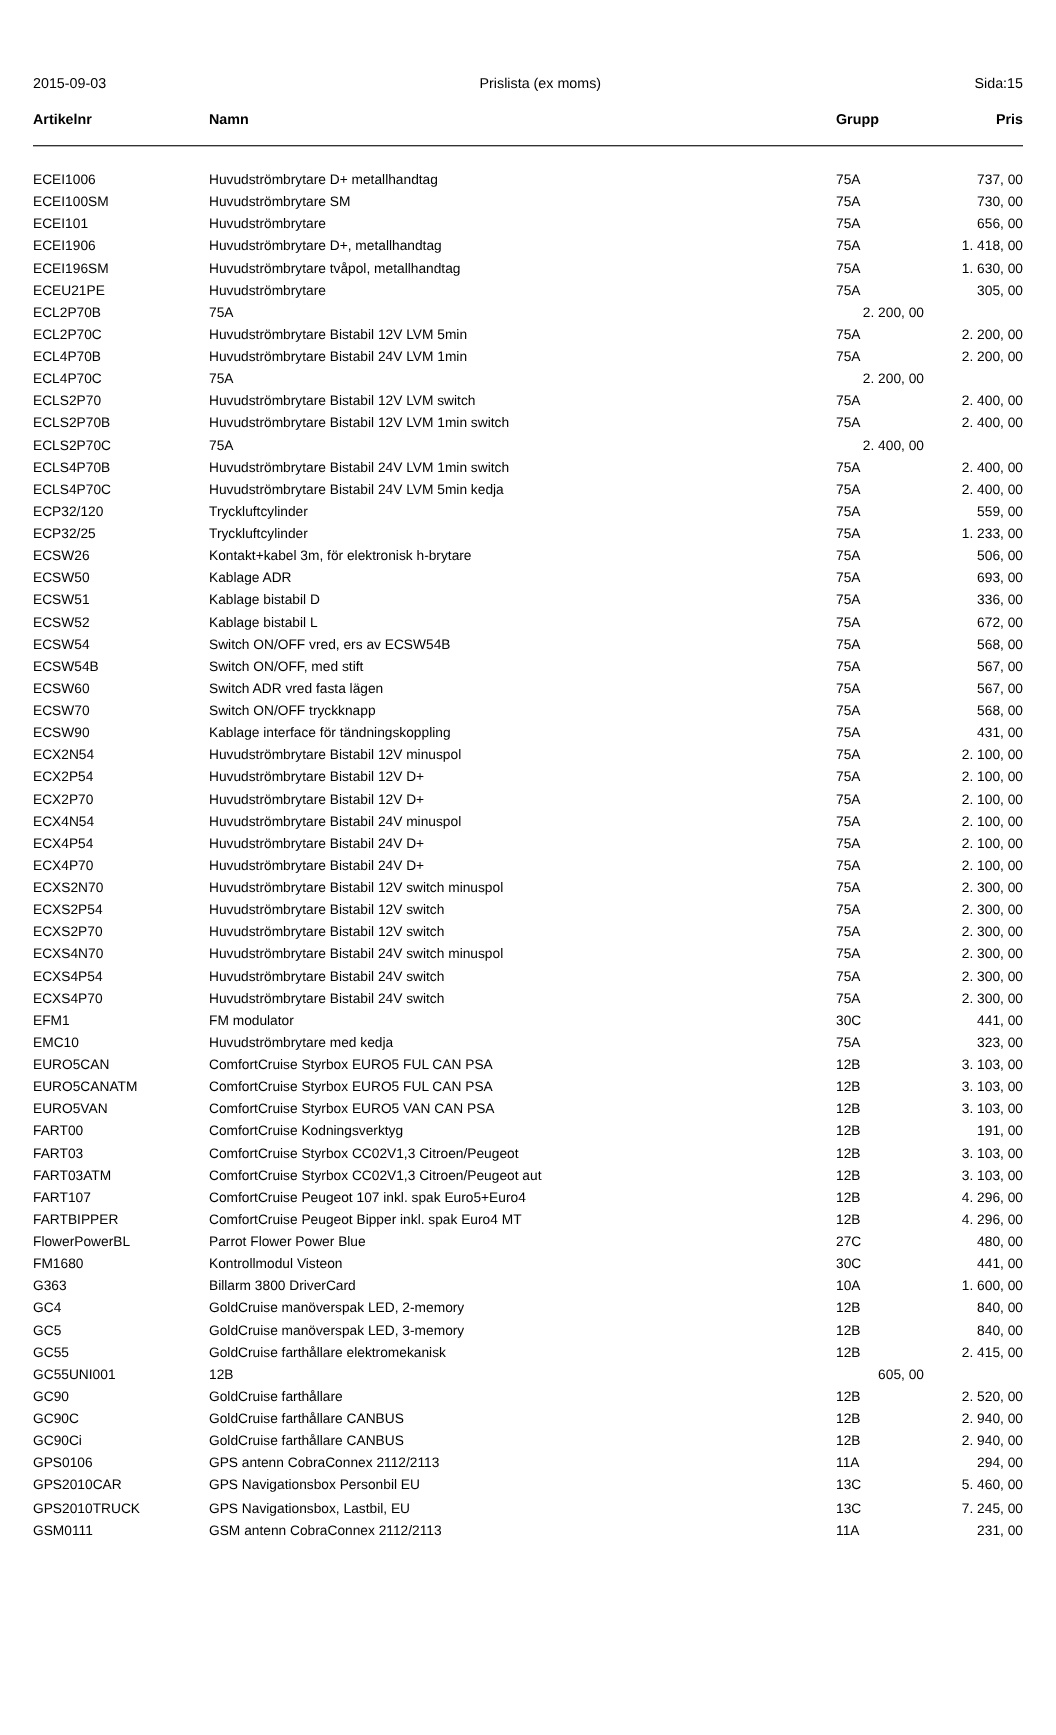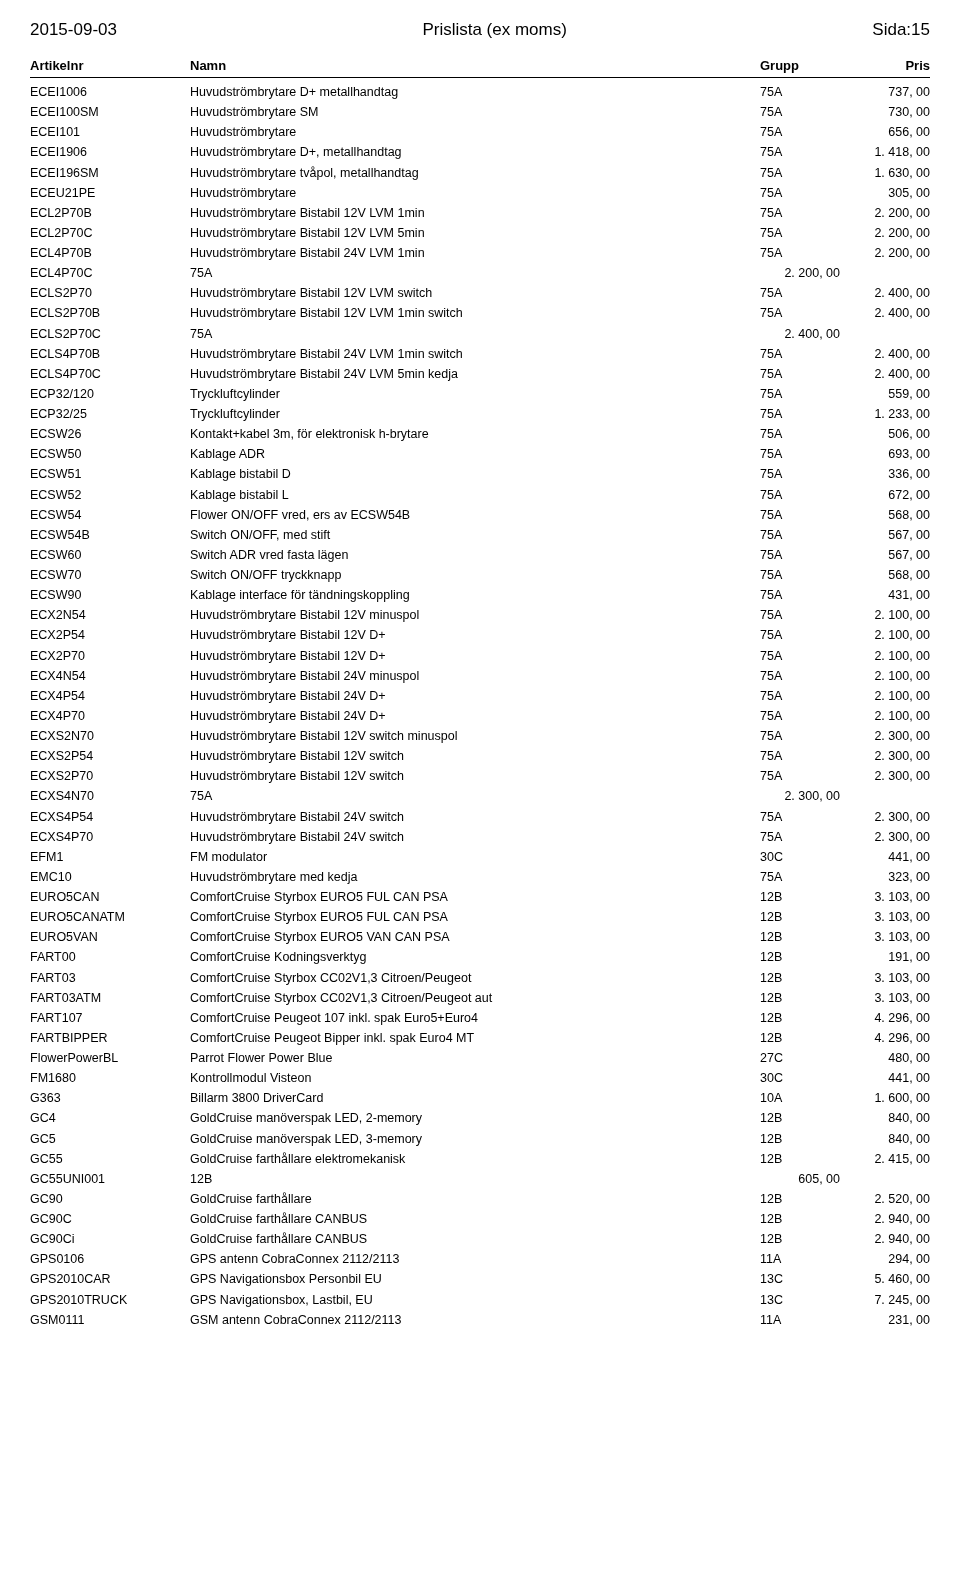--- a/index.html
+++ b/index.html
@@ -9,28 +9,29 @@
       background: #fff;
       color: #000;
       padding: 20px 30px;
     }
     .page-header {
       display: flex;
       justify-content: space-between;
       margin-bottom: 18px;
     }
     .page-header span {
-      font-size: 17px;
+      font-size: 13px;
+      margin-top: 48px;
     }
     .col-headers {
       display: grid;
       grid-template-columns: 160px 1fr 80px 90px;
       border-bottom: 1px solid #000;
-      padding-bottom: 4px;
-      margin-bottom: 4px;
+      padding-bottom: 16px;
+      margin-bottom: 20px;
       font-weight: bold;
     }
     .col-headers span { font-size: 13px; }
     .col-headers .col-pris { text-align: right; }
     .data-row {
       display: grid;
       grid-template-columns: 160px 1fr 80px 90px;
       padding: 1px 0;
       line-height: 1.45;
     }
@@ -87,21 +88,20 @@
       <span class="cell-pris">1. 630, 00</span>
     </div>
     <div class="data-row">
       <span class="cell-artikelnr">ECEU21PE</span>
       <span class="cell-namn">Huvudströmbrytare</span>
       <span class="cell-grupp">75A</span>
       <span class="cell-pris">305, 00</span>
     </div>
     <div class="data-row">
       <span class="cell-artikelnr">ECL2P70B</span>
-      <span class="cell-namn">Huvudströmbrytare Bistabil 12V LVM 1min</span>
       <span class="cell-grupp">75A</span>
       <span class="cell-pris">2. 200, 00</span>
     </div>
     <div class="data-row">
       <span class="cell-artikelnr">ECL2P70C</span>
       <span class="cell-namn">Huvudströmbrytare Bistabil 12V LVM 5min</span>
       <span class="cell-grupp">75A</span>
       <span class="cell-pris">2. 200, 00</span>
     </div>
     <div class="data-row">
@@ -175,21 +175,21 @@
       <span class="cell-pris">336, 00</span>
     </div>
     <div class="data-row">
       <span class="cell-artikelnr">ECSW52</span>
       <span class="cell-namn">Kablage bistabil L</span>
       <span class="cell-grupp">75A</span>
       <span class="cell-pris">672, 00</span>
     </div>
     <div class="data-row">
       <span class="cell-artikelnr">ECSW54</span>
-      <span class="cell-namn">Flower ON/OFF vred, ers av ECSW54B</span>
+      <span class="cell-namn">Switch ON/OFF vred, ers av ECSW54B</span>
       <span class="cell-grupp">75A</span>
       <span class="cell-pris">568, 00</span>
     </div>
     <div class="data-row">
       <span class="cell-artikelnr">ECSW54B</span>
       <span class="cell-namn">Switch ON/OFF, med stift</span>
       <span class="cell-grupp">75A</span>
       <span class="cell-pris">567, 00</span>
     </div>
     <div class="data-row">
@@ -259,20 +259,21 @@
       <span class="cell-pris">2. 300, 00</span>
     </div>
     <div class="data-row">
       <span class="cell-artikelnr">ECXS2P70</span>
       <span class="cell-namn">Huvudströmbrytare Bistabil 12V switch</span>
       <span class="cell-grupp">75A</span>
       <span class="cell-pris">2. 300, 00</span>
     </div>
     <div class="data-row">
       <span class="cell-artikelnr">ECXS4N70</span>
+      <span class="cell-namn">Huvudströmbrytare Bistabil 24V switch minuspol</span>
       <span class="cell-grupp">75A</span>
       <span class="cell-pris">2. 300, 00</span>
     </div>
     <div class="data-row">
       <span class="cell-artikelnr">ECXS4P54</span>
       <span class="cell-namn">Huvudströmbrytare Bistabil 24V switch</span>
       <span class="cell-grupp">75A</span>
       <span class="cell-pris">2. 300, 00</span>
     </div>
     <div class="data-row">

